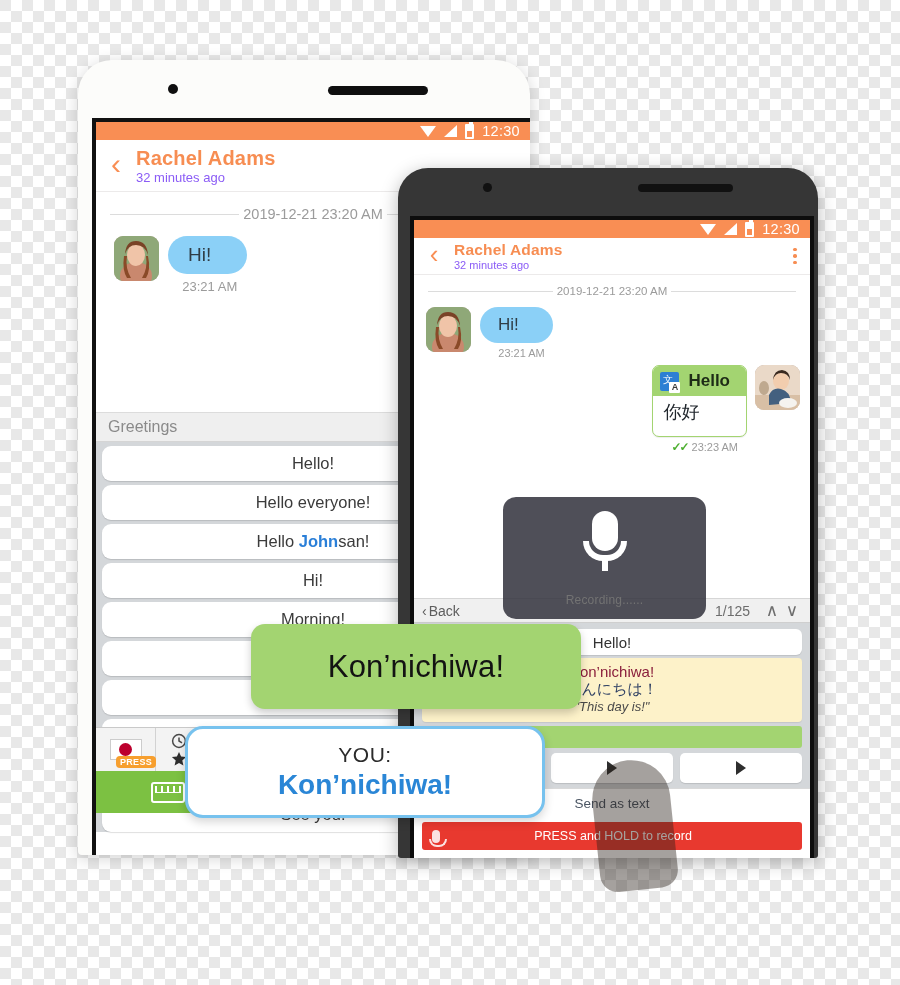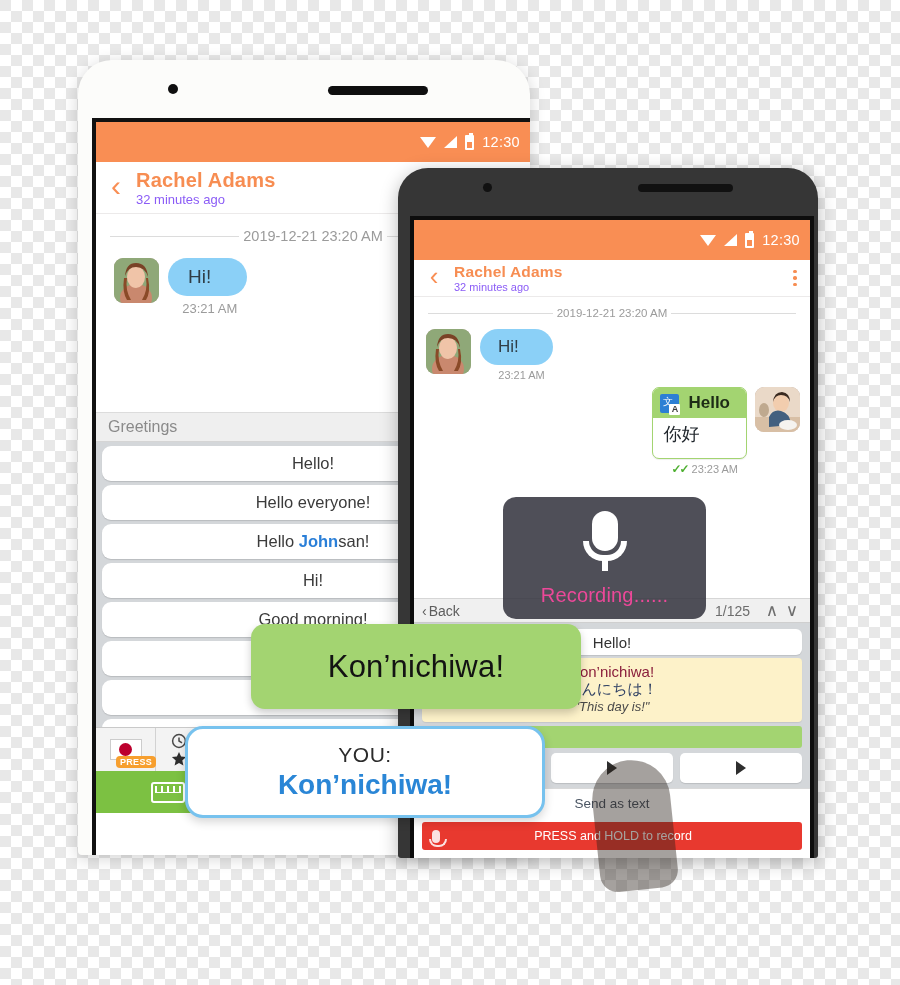--- a/index.html
+++ b/index.html
@@ -72,21 +72,21 @@
     left: 12px; top: 48px; right: 4px; bottom: 0;
     background: #fff;
     border: 4px solid #0d0d0d;
     border-bottom: none;
     overflow: hidden;
   }
 
   
   .statusbar {
     background: #f98e54;
-    height: 40px;
+    height: 18px;
     display: flex; align-items: center; justify-content: flex-end;
     padding-right: 10px; gap: 8px;
     color: #fff; font-size: 14px;
   }
   .statusbar .clock { letter-spacing: .3px; font-size: 14.5px; }
   .ico-wifi {
     width: 0; height: 0;
     border-left: 8px solid #fff; border-right: 8px solid #fff;
     border-top: 11px solid #fff; border-bottom: 0;
     border-left-color: transparent; border-right-color: transparent;
@@ -282,21 +282,21 @@
   }
   #rec-overlay .mic-arc {
     position: absolute; left: 50%; top: 44px; transform: translateX(-50%);
     width: 44px; height: 20px;
     border: 6px solid #fff; border-top: none; border-radius: 0 0 24px 24px;
   }
   #rec-overlay .mic-stem {
     position: absolute; left: 50%; top: 60px; transform: translateX(-50%);
     width: 6px; height: 14px; background: #fff;
   }
-  #rec-overlay .rec-label { color: #ec4899; font-size: 20px; letter-spacing: .2px; z-index: 2; }
+  #rec-overlay .rec-label { color: #737373; font-size: 12px; letter-spacing: .2px; z-index: 2; }
 
   #finger {
     position: absolute; left: 595px; top: 760px;
     width: 78px; height: 130px;
     background: rgba(40,30,25,.42);
     border-radius: 40px 40px 18px 18px;
     transform: rotate(-6deg);
     z-index: 45;
   }
 
@@ -407,20 +407,23 @@
         <div class="lp-item">
             <span>Hello everyone!</span>
           </div>
         <div class="lp-item">
           <span>Hello&nbsp;<span class="hl">John</span>san!</span>
         </div>
         <div class="lp-item">
             <span>Hi!</span>
           </div>
         <div class="lp-item">
+            <span>Morning!</span>
+          </div>
+        <div class="lp-item">
             <span>Good morning!</span>
           </div>
         <div class="lp-item">
             <span>Good afternoon!</span>
           </div>
         <div class="lp-item">
             <span>Good evening!</span>
           </div>
         <div class="lp-item">
             <span>Good night!</span>

